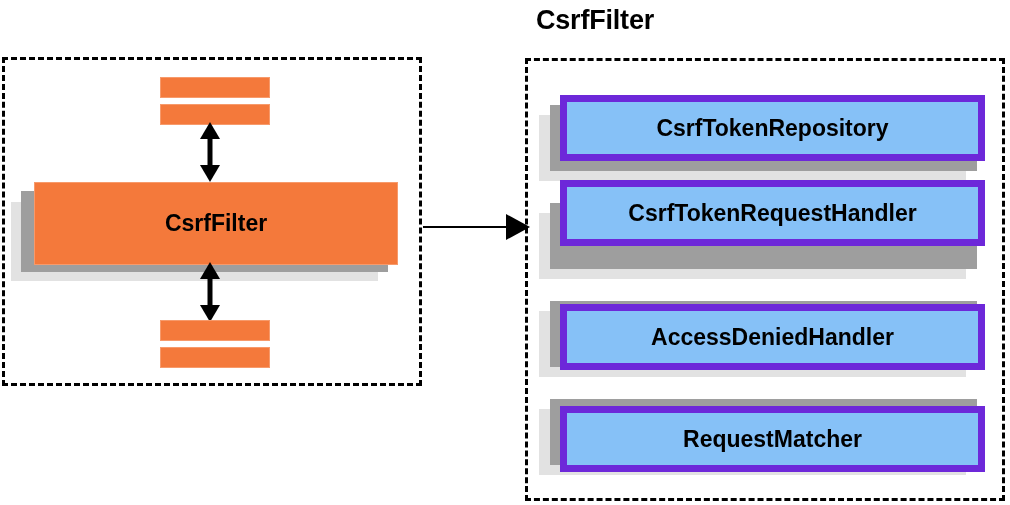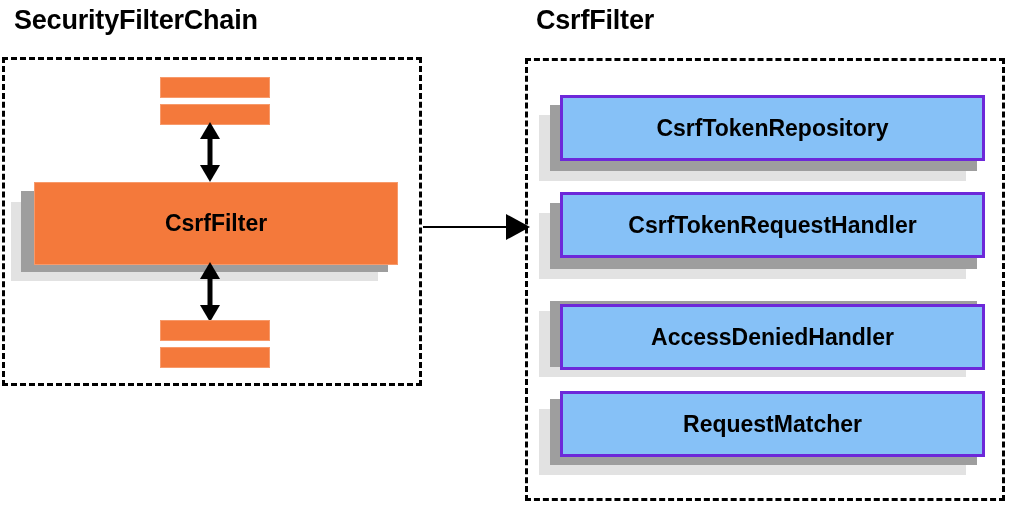--- a/index.html
+++ b/index.html
@@ -117,30 +117,29 @@
   .blue-stack { position: absolute; left: 0; width: 1010px; height: 0; }
   .blue-stack .shadow-light {
     left: 539px; width: 427px; height: 66px;
   }
   .blue-stack .shadow-dark {
     left: 550px; width: 427px; height: 66px;
   }
   .blue-stack .card-face {
     left: 560px; width: 425px; height: 66px;
     background: #86c1f7;
-    border: 3px solid #6d28d9;
+    border: 7px solid #6d28d9;
     font-size: 23px;
   }
 </style>
 </head>
 <body>
 
 <div class="stage">
 
-  <div class="panel-title" id="title-left">SecurityFilterChain</div>
 
   <div class="panel-title" id="title-right">CsrfFilter</div>
 
   <div class="dashed-panel" id="panel-left"></div>
 
   <div class="filter-bar" id="filter-bar-top-1"></div>
   <div class="filter-bar" id="filter-bar-top-2"></div>
 
   <svg class="arrow-svg" id="arrow-up-down-top" width="24" height="60" viewBox="0 0 24 60">
     <line x1="12" y1="10" x2="12" y2="50" stroke="#000000" stroke-width="5"></line>
@@ -172,28 +171,28 @@
 
   <div class="card-stack blue-stack" style="top:0">
     <div class="shadow-light" style="top: 115px;"></div>
     <div class="shadow-dark" style="top: 105px;"></div>
     <div class="card-face" style="top: 95px;">CsrfTokenRepository</div>
   </div>
 
   <div class="card-stack blue-stack" style="top:0">
     <div class="shadow-light" style="top: 213px;"></div>
     <div class="shadow-dark" style="top: 203px;"></div>
-    <div class="card-face" style="top: 192px;">CsrfTokenRequestHandler</div>
+    <div class="card-face" style="top: 180px;">CsrfTokenRequestHandler</div>
   </div>
 
   <div class="card-stack blue-stack" style="top:0">
     <div class="shadow-light" style="top: 311px;"></div>
     <div class="shadow-dark" style="top: 301px;"></div>
     <div class="card-face" style="top: 304px;">AccessDeniedHandler</div>
   </div>
 
   <div class="card-stack blue-stack" style="top:0">
     <div class="shadow-light" style="top: 409px;"></div>
     <div class="shadow-dark" style="top: 399px;"></div>
-    <div class="card-face" style="top: 391px;">RequestMatcher</div>
+    <div class="card-face" style="top: 406px;">RequestMatcher</div>
   </div>
 
 </div>
 
 </body></html>

